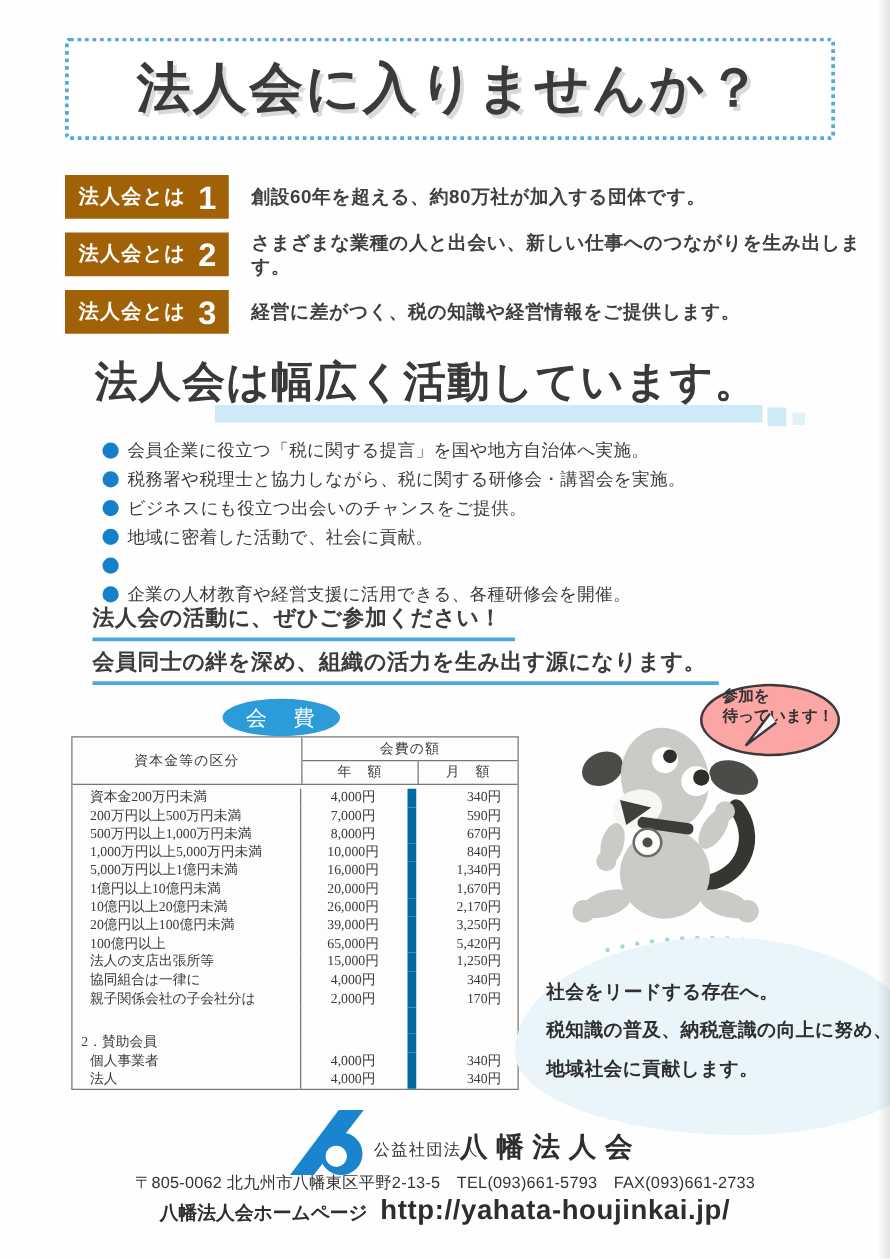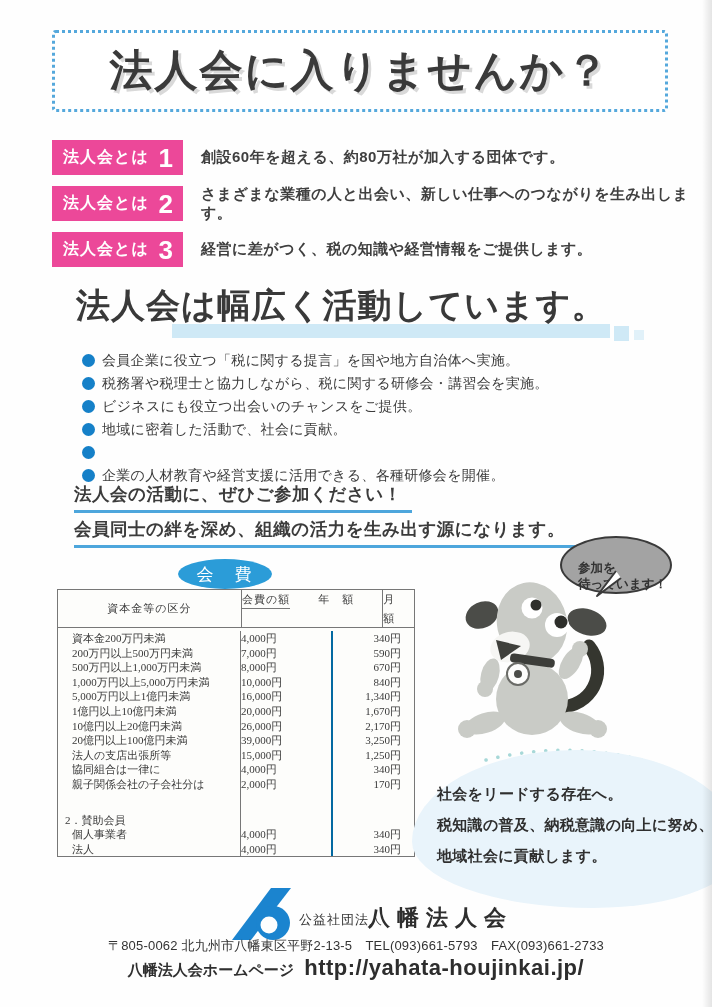--- a/index.html
+++ b/index.html
@@ -17,21 +17,21 @@
   }
   #title-text{
     font-size:43px;font-weight:bold;color:#3a3a3a;letter-spacing:2px;
     text-shadow:3px 3px 0 rgba(120,120,120,.28);white-space:nowrap;
   }
 
   
   #intro{left:52px;top:140px;width:640px;}
   .intro-row{display:flex;align-items:center;height:35px;margin-bottom:11px;}
   .intro-badge{
-    width:131px;height:35px;background:#ec4899;color:#fff;flex:0 0 131px;
+    width:131px;height:35px;background:#a16207;color:#fff;flex:0 0 131px;
     display:flex;align-items:center;justify-content:space-between;
     padding:0 10px 0 11px;box-sizing:border-box;
   }
   .intro-badge .lbl{font-size:16px;font-weight:bold;letter-spacing:1px;}
   .intro-badge .num{font-size:26px;font-weight:bold;line-height:1;}
   .intro-text{margin-left:18px;font-size:15px;font-weight:bold;color:#3f3f3f;letter-spacing:.5px;}
 
   
   #act-band{left:172px;top:324px;width:438px;height:14px;background:#cfe9f6;}
   .band-sq1{left:614px;top:326px;width:15px;height:15px;background:#cfe9f6;}
@@ -59,37 +59,37 @@
     background:#2b9cd8;color:#fff;font-size:17px;font-weight:normal;
     display:flex;align-items:center;justify-content:center;letter-spacing:2px;
   }
   #fee-table{
     left:57px;top:589px;width:358px;box-sizing:border-box;
     border:1px solid #777;background:#fdfdfb;
     font-family:"Liberation Serif",serif;font-size:11px;color:#3a3a3a;
   }
   .ft-head{display:flex;border-bottom:1px solid #777;height:37px;}
   .ft-h-cat{width:183px;flex:0 0 183px;border-right:1px solid #777;display:flex;align-items:center;justify-content:center;letter-spacing:1px;}
-  .ft-h-right{flex:1;display:flex;flex-direction:row;}
+  .ft-h-right{flex:1;display:flex;flex-direction:column;}
   .ft-h-amount{height:18px;line-height:18px;text-align:center;border-bottom:1px solid #777;letter-spacing:1px;}
   .ft-h-sub{display:flex;flex:1;}
   .ft-h-annual{width:92px;flex:0 0 92px;border-right:1px solid #777;text-align:center;line-height:19px;letter-spacing:1px;}
-  .ft-h-monthly{flex:1;line-height:19px;letter-spacing:1px;}
+  .ft-h-monthly{flex:1;text-align:center;line-height:19px;letter-spacing:1px;}
   #ft-body{padding-top:3px;}
   .ft-row{display:flex;height:14.6px;line-height:14.6px;}
   .r-blank{height:21px;}
   .ft-c1{width:183px;flex:0 0 183px;border-right:1px solid #777;padding-left:14px;box-sizing:border-box;white-space:nowrap;overflow:hidden;}
   .r-section .ft-c1{padding-left:7px;}
-  .ft-c2{width:92px;flex:0 0 92px;border-right:2px solid #0369a1;text-align:left;padding-right:2px;box-sizing:border-box;}
+  .ft-c2{width:92px;flex:0 0 92px;border-right:7px solid #0369a1;text-align:center;padding-right:2px;box-sizing:border-box;}
   .ft-c3{flex:1;text-align:right;padding-right:13px;box-sizing:border-box;}
 
   
   #speech-bubble{
-    left:560px;top:536px;width:112px;height:58px;border:2px solid #3a3a3a;border-radius:50%;
-    background:#a3a3a3;display:flex;flex-direction:column;justify-content:flex-end;
+    left:560px;top:547px;width:112px;height:58px;border:2px solid #3a3a3a;border-radius:50%;
+    background:#fca5a5;display:flex;flex-direction:column;justify-content:flex-start;
     padding-left:16px;box-sizing:border-box;z-index:3;
   }
   #speech-bubble div{font-size:12.5px;font-weight:bold;color:#333;line-height:16px;white-space:nowrap;}
   #bubble-tail{left:592px;top:570px;z-index:3;}
   #dog-svg{left:440px;top:535px;z-index:2;}
   #dots-arc{left:478px;top:736px;}
 
   
   #mission-blob{
     left:412px;top:750px;width:330px;height:158px;background:#e9f4fb;
@@ -245,20 +245,25 @@
           <div class="ft-c2">26,000円</div>
           <div class="ft-c3">2,170円</div>
         </div>
 
         <div class="ft-row r-item">
           <div class="ft-c1">20億円以上100億円未満</div>
           <div class="ft-c2">39,000円</div>
           <div class="ft-c3">3,250円</div>
         </div>
 
+        <div class="ft-row r-item">
+          <div class="ft-c1">100億円以上</div>
+          <div class="ft-c2">65,000円</div>
+          <div class="ft-c3">5,420円</div>
+        </div>
 
         <div class="ft-row r-item">
           <div class="ft-c1">法人の支店出張所等</div>
           <div class="ft-c2">15,000円</div>
           <div class="ft-c3">1,250円</div>
         </div>
 
         <div class="ft-row r-item">
           <div class="ft-c1">協同組合は一律に</div>
           <div class="ft-c2">4,000円</div>

